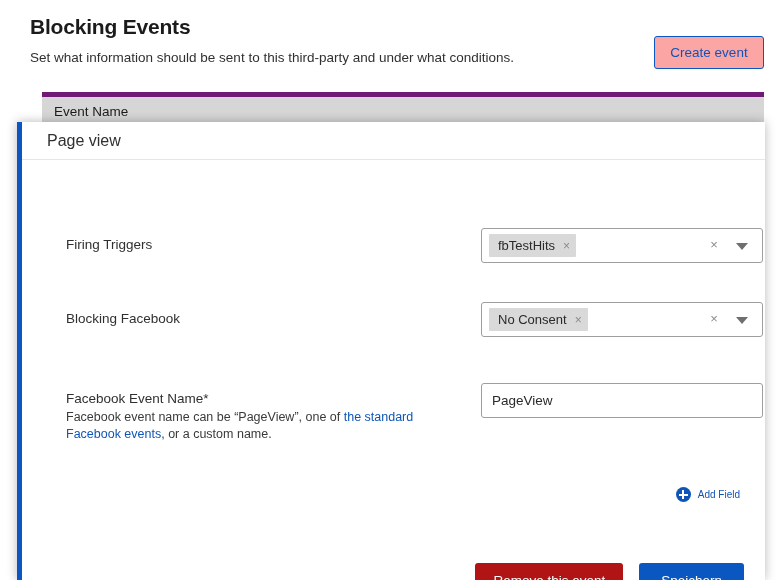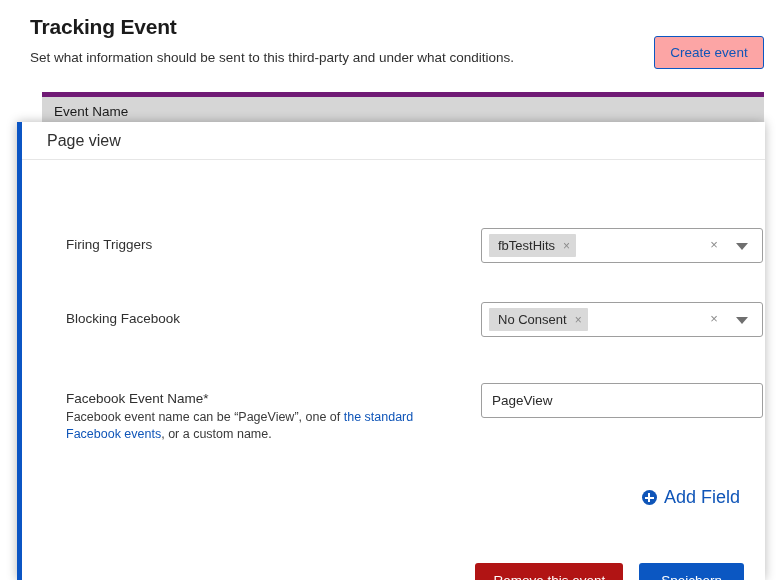--- a/index.html
+++ b/index.html
@@ -245,21 +245,21 @@
   }
 
   
   #add-field-link {
     position: absolute;
     right: 25px;
     top: 327px;
     display: flex;
     align-items: center;
     color: #0f55b8;
-    font-size: 18px;
+    font-size: 10px;
     cursor: pointer;
     text-decoration: none;
   }
 
   #add-field-icon {
     width: 15px;
     height: 15px;
     border-radius: 50%;
     background: #0f55b8;
     margin-right: 7px;
@@ -312,21 +312,21 @@
     font-family: "Liberation Sans", sans-serif;
     cursor: pointer;
   }
 </style>
 </head>
 <body>
 
 <div id="page-background">
 
   <div id="page-header">
-    <h1 id="page-title">Tracking Event</h1>
+    <h1 id="page-title">Blocking Events</h1>
     <p id="page-subtitle">Set what information should be sent to this third-party and under what conditions.</p>
   </div>
 
   <button id="create-event-button">Create event</button>
 
   <div id="events-table">
     <div id="events-table-header">Event Name</div>
   </div>
 
 </div>

